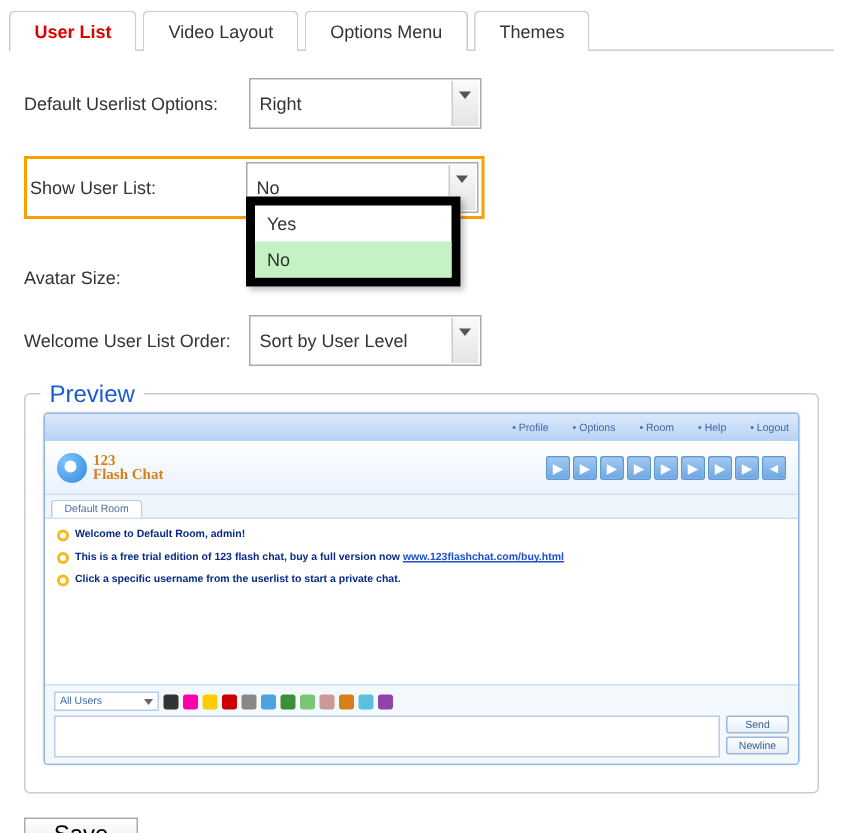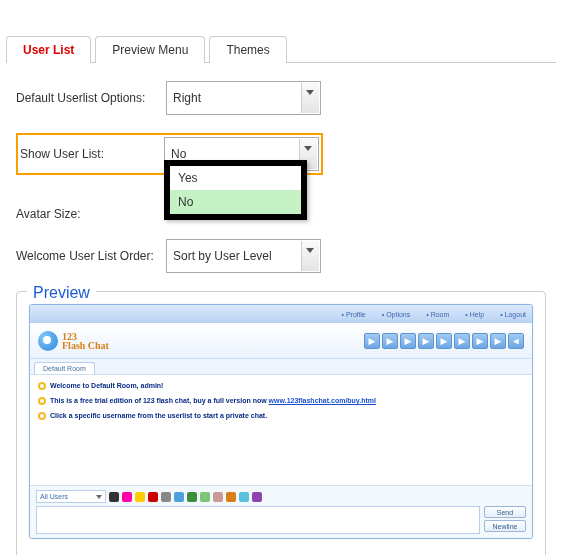--- a/index.html
+++ b/index.html
@@ -1,20 +1,20 @@
 <!DOCTYPE html>
 <html><head>
 <meta charset="utf-8">
 <style>
   * { box-sizing: border-box; margin: 0; padding: 0; }
   body { font-family: Arial, sans-serif; font-size: 12px; color: #333; background: #fff; width: 562px; }
   .container { padding: 6px 6px 10px 6px; }
   .tabs { display: flex; align-items: flex-end; border-bottom: 1px solid #ccc; }
   .tab { padding: 6px 16px; border: 1px solid #ccc; border-bottom: none; border-radius: 4px 4px 0 0; margin-right: 4px; background: #fff; font-size: 12px; color: #333; cursor: pointer; position: relative; top: 1px; }
-  .tab.active { color: #d00; font-weight: bold; background: #fff; z-index: 2; margin-top: 29px; }
+  .tab.active { color: #d00; font-weight: bold; background: #fff; z-index: 2; }
   .content { padding: 18px 10px 10px 10px; }
   .row { display: flex; align-items: center; margin-bottom: 18px; }
   .label { width: 150px; }
   .select-wrap { position: relative; }
   .select { width: 155px; height: 34px; border: 1px solid #aaa; background: #fff; padding: 2px 22px 2px 6px; font-size: 12px; display: flex; align-items: center; position: relative; cursor: pointer; }
   .select::after { content: ""; position: absolute; right: 6px; top: 8px; border-left: 4px solid transparent; border-right: 4px solid transparent; border-top: 5px solid #555; }
   .select-btn { position: absolute; right: 1px; top: 1px; bottom: 1px; width: 18px; border-left: 1px solid #ccc; background: linear-gradient(#fafafa,#e4e4e4); }
   .highlight { border: 2px solid #f7a000; padding: 2px; display: inline-flex; align-items: center; }
   .highlight .label { width: 144px; }
   .dropdown { position: absolute; left: 0; top: 23px; width: 143px; border: 6px solid #000000; background: #fff; box-shadow: 2px 2px 4px rgba(0,0,0,0.25); z-index: 5; }
@@ -51,21 +51,22 @@
   .send-btn { width: 42px; height: 12px; border: 1px solid #9ab6d9; background: linear-gradient(#fefefe,#e4eefa); border-radius: 2px; font-size: 7px; color: #39608f; display: flex; align-items: center; justify-content: center; cursor: pointer; }
   .save-wrap { margin-top: 16px; }
   .save-btn { width: 76px; height: 24px; border: 1px solid #aaa; background: linear-gradient(#fefefe,#e9e9e9); font-size: 16px; cursor: pointer; }
 </style>
 </head>
 <body>
 <div class="container">
 
   <div class="tabs">
     <div class="tab active">User List</div>
-    <div class="tab">Preview Menu</div>
+    <div class="tab">Video Layout</div>
+    <div class="tab">Options Menu</div>
     <div class="tab">Themes</div>
   </div>
 
   <div class="content">
 
     <div class="row">
       <div class="label">Default Userlist Options:</div>
       <div class="select-wrap">
         <div class="select">
           <span>Right</span>

